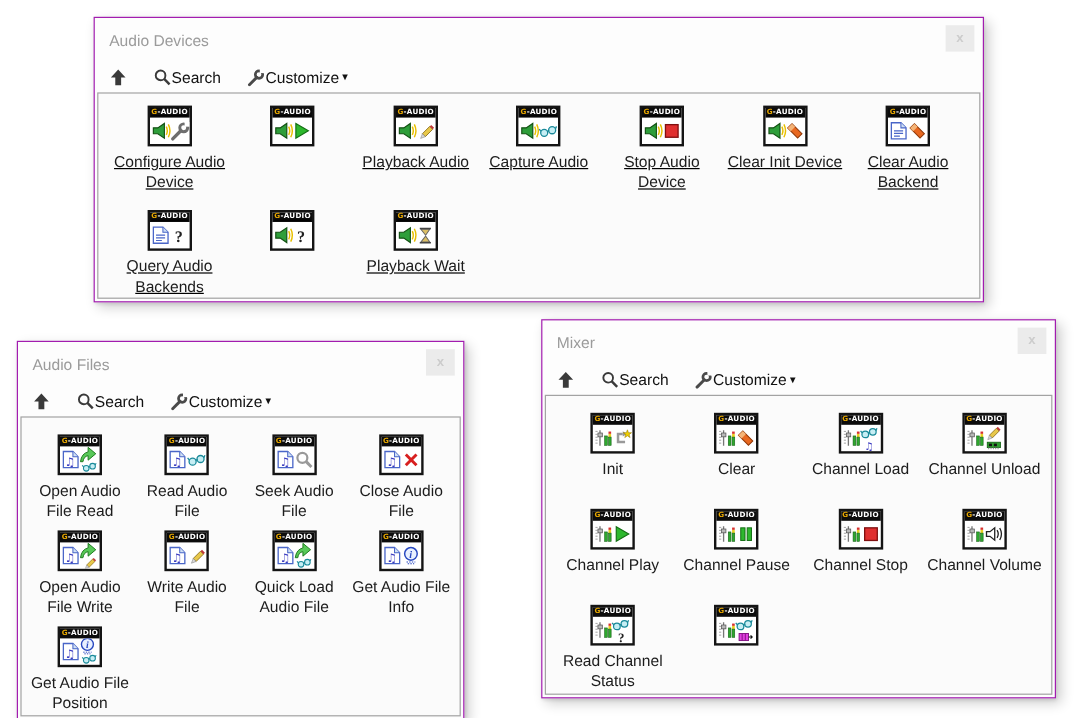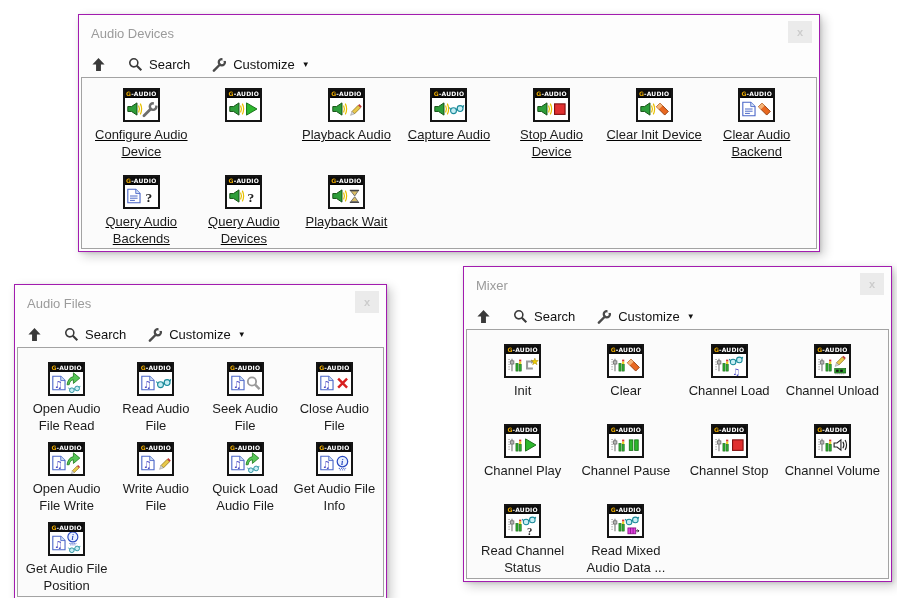--- a/index.html
+++ b/index.html
@@ -13,21 +13,21 @@
     display:flex; flex-direction:column;
   }
   .title-row { height:36px; position:relative; display:flex; align-items:center;
     padding-left:12px; flex:0 0 auto; }
   .title { font-size:13px; color:#9b9b9b; }
   .close-btn { position:absolute; top:6px; right:7px; width:24px; height:22px;
     background:#ebebeb; color:#cccccc; font-size:11px; font-weight:bold;
     display:flex; align-items:center; justify-content:center; cursor:default; }
   .toolbar { height:26px; display:flex; align-items:center; padding-left:12px;
     gap:22px; flex:0 0 auto; }
-  .tb-btn { display:flex; align-items:center; gap:6px; font-size:13px; color:#111;
+  .tb-btn { display:flex; align-items:center; font-size:13px; color:#111;
     cursor:default; }
   .tb-btn svg { display:block; }
   .caret { font-size:8px; color:#111; margin-left:1px; }
   .content { flex:1 1 auto; margin:0 2px 2px 2px; border:1px solid #a3a3a3;
     background:#fbfbfb; overflow:hidden; }
 
   .grid { display:grid; }
   .grid-7 { grid-template-columns:repeat(7,1fr); grid-auto-rows:87px; padding:10px 8px;text-decoration:underline; }
   .grid-4 { grid-template-columns:repeat(4,1fr); grid-auto-rows:80px; padding:14px 4px; }
 
@@ -246,21 +246,20 @@
                   <path d="M1 4 L4 4 L8.5 1 L8.5 11 L4 8 L1 8 Z" fill="#2e9e3a" stroke="#145214" stroke-width="0.8"></path>
                   <path d="M9.8 3.2 Q11.2 6 9.8 8.8" stroke="#e8c000" stroke-width="1" fill="none"></path>
                   <path d="M11.2 1.6 Q13.4 6 11.2 10.4" stroke="#e8c000" stroke-width="1" fill="none"></path>
                 </g>
               </g>
               <g transform="translate(13.5,3)">
                 <text x="2.8" y="10.6" font-size="11" font-weight="bold" fill="#222" font-family="Liberation Serif">?</text>
               </g>
             </svg>
           </div>
-          <div class="lbl">Query Audio Devices</div>
         </div>
         <div class="cell">
           <div class="vi-icon">
             <div class="banner"><span class="g">G</span><span class="rest">-AUDIO</span></div>
             <svg class="vi-body" viewBox="0 0 26 18" xmlns="http://www.w3.org/2000/svg">
               <g transform="translate(0.8,3)">
                 <g>
                   <path d="M1 4 L4 4 L8.5 1 L8.5 11 L4 8 L1 8 Z" fill="#2e9e3a" stroke="#145214" stroke-width="0.8"></path>
                   <path d="M9.8 3.2 Q11.2 6 9.8 8.8" stroke="#e8c000" stroke-width="1" fill="none"></path>
                   <path d="M11.2 1.6 Q13.4 6 11.2 10.4" stroke="#e8c000" stroke-width="1" fill="none"></path>
@@ -522,21 +521,21 @@
                 </g>
               </g>
             </svg>
           </div>
           <div class="lbl">Get Audio File Position</div>
         </div>
       </div>
   </div>
 </div>
 
-<div class="palette" style="left:463px; top:266px; width:429px; height:316px;">
+<div class="palette" style="left:451px; top:266px; width:429px; height:316px;">
   <div class="title-row">
     <span class="title">Mixer</span>
     <div class="close-btn">x</div>
   </div>
   <div class="toolbar">
     <div class="tb-btn">
       <svg width="15" height="15" viewBox="0 0 16 16">
           <path d="M8 1 L14.5 8 H10.6 V15 H5.4 V8 H1.5 Z" fill="#3a3a3a"></path>
         </svg>
     </div>
@@ -825,17 +824,16 @@
               <g transform="translate(14.5,9) scale(0.8)">
                 <g>
                   <rect x="0.6" y="3" width="8" height="6" fill="#e040e0" stroke="#801080" stroke-width="0.8"></rect>
                   <line x1="3.2" y1="3" x2="3.2" y2="9" stroke="#801080" stroke-width="0.8"></line>
                   <line x1="5.9" y1="3" x2="5.9" y2="9" stroke="#801080" stroke-width="0.8"></line>
                   <path d="M8.8 6 H11.6 M10.4 4.6 L11.8 6 L10.4 7.4" stroke="#111" stroke-width="0.9" fill="none"></path>
                 </g>
               </g>
             </svg>
           </div>
-          <div class="lbl">Read Mixed Audio Data ...</div>
         </div>
       </div>
   </div>
 </div>
 
 </body></html>

